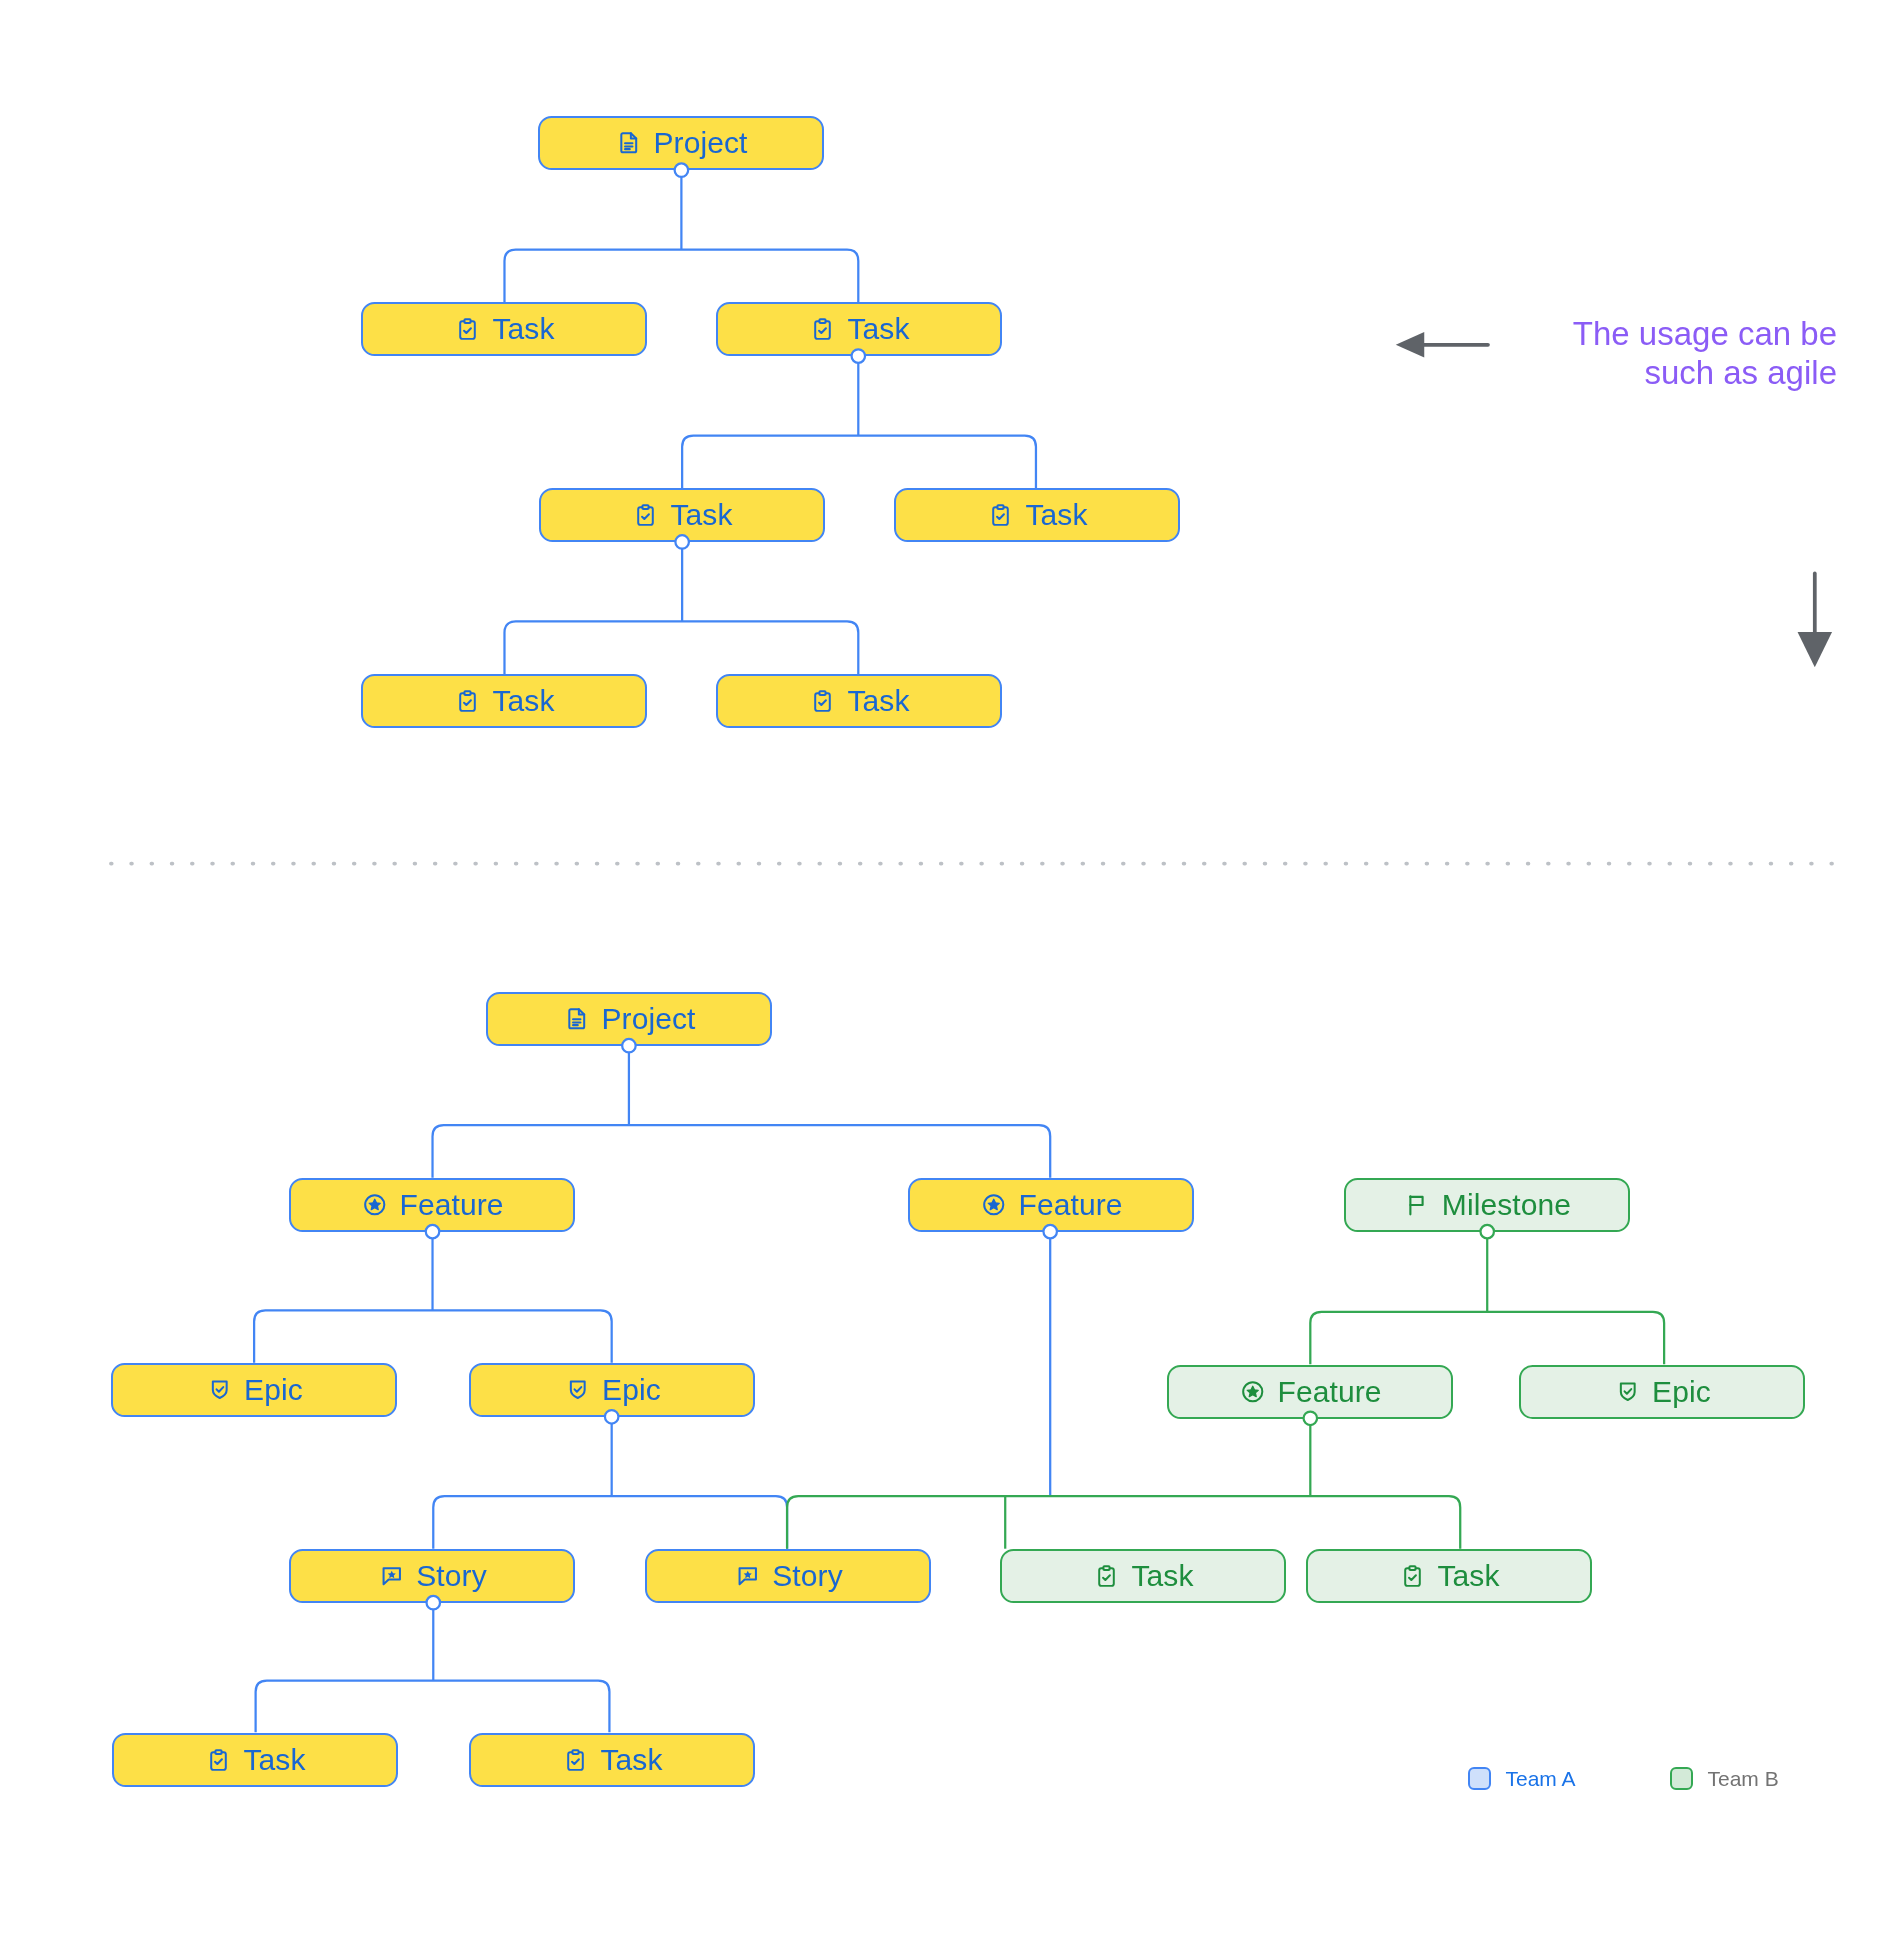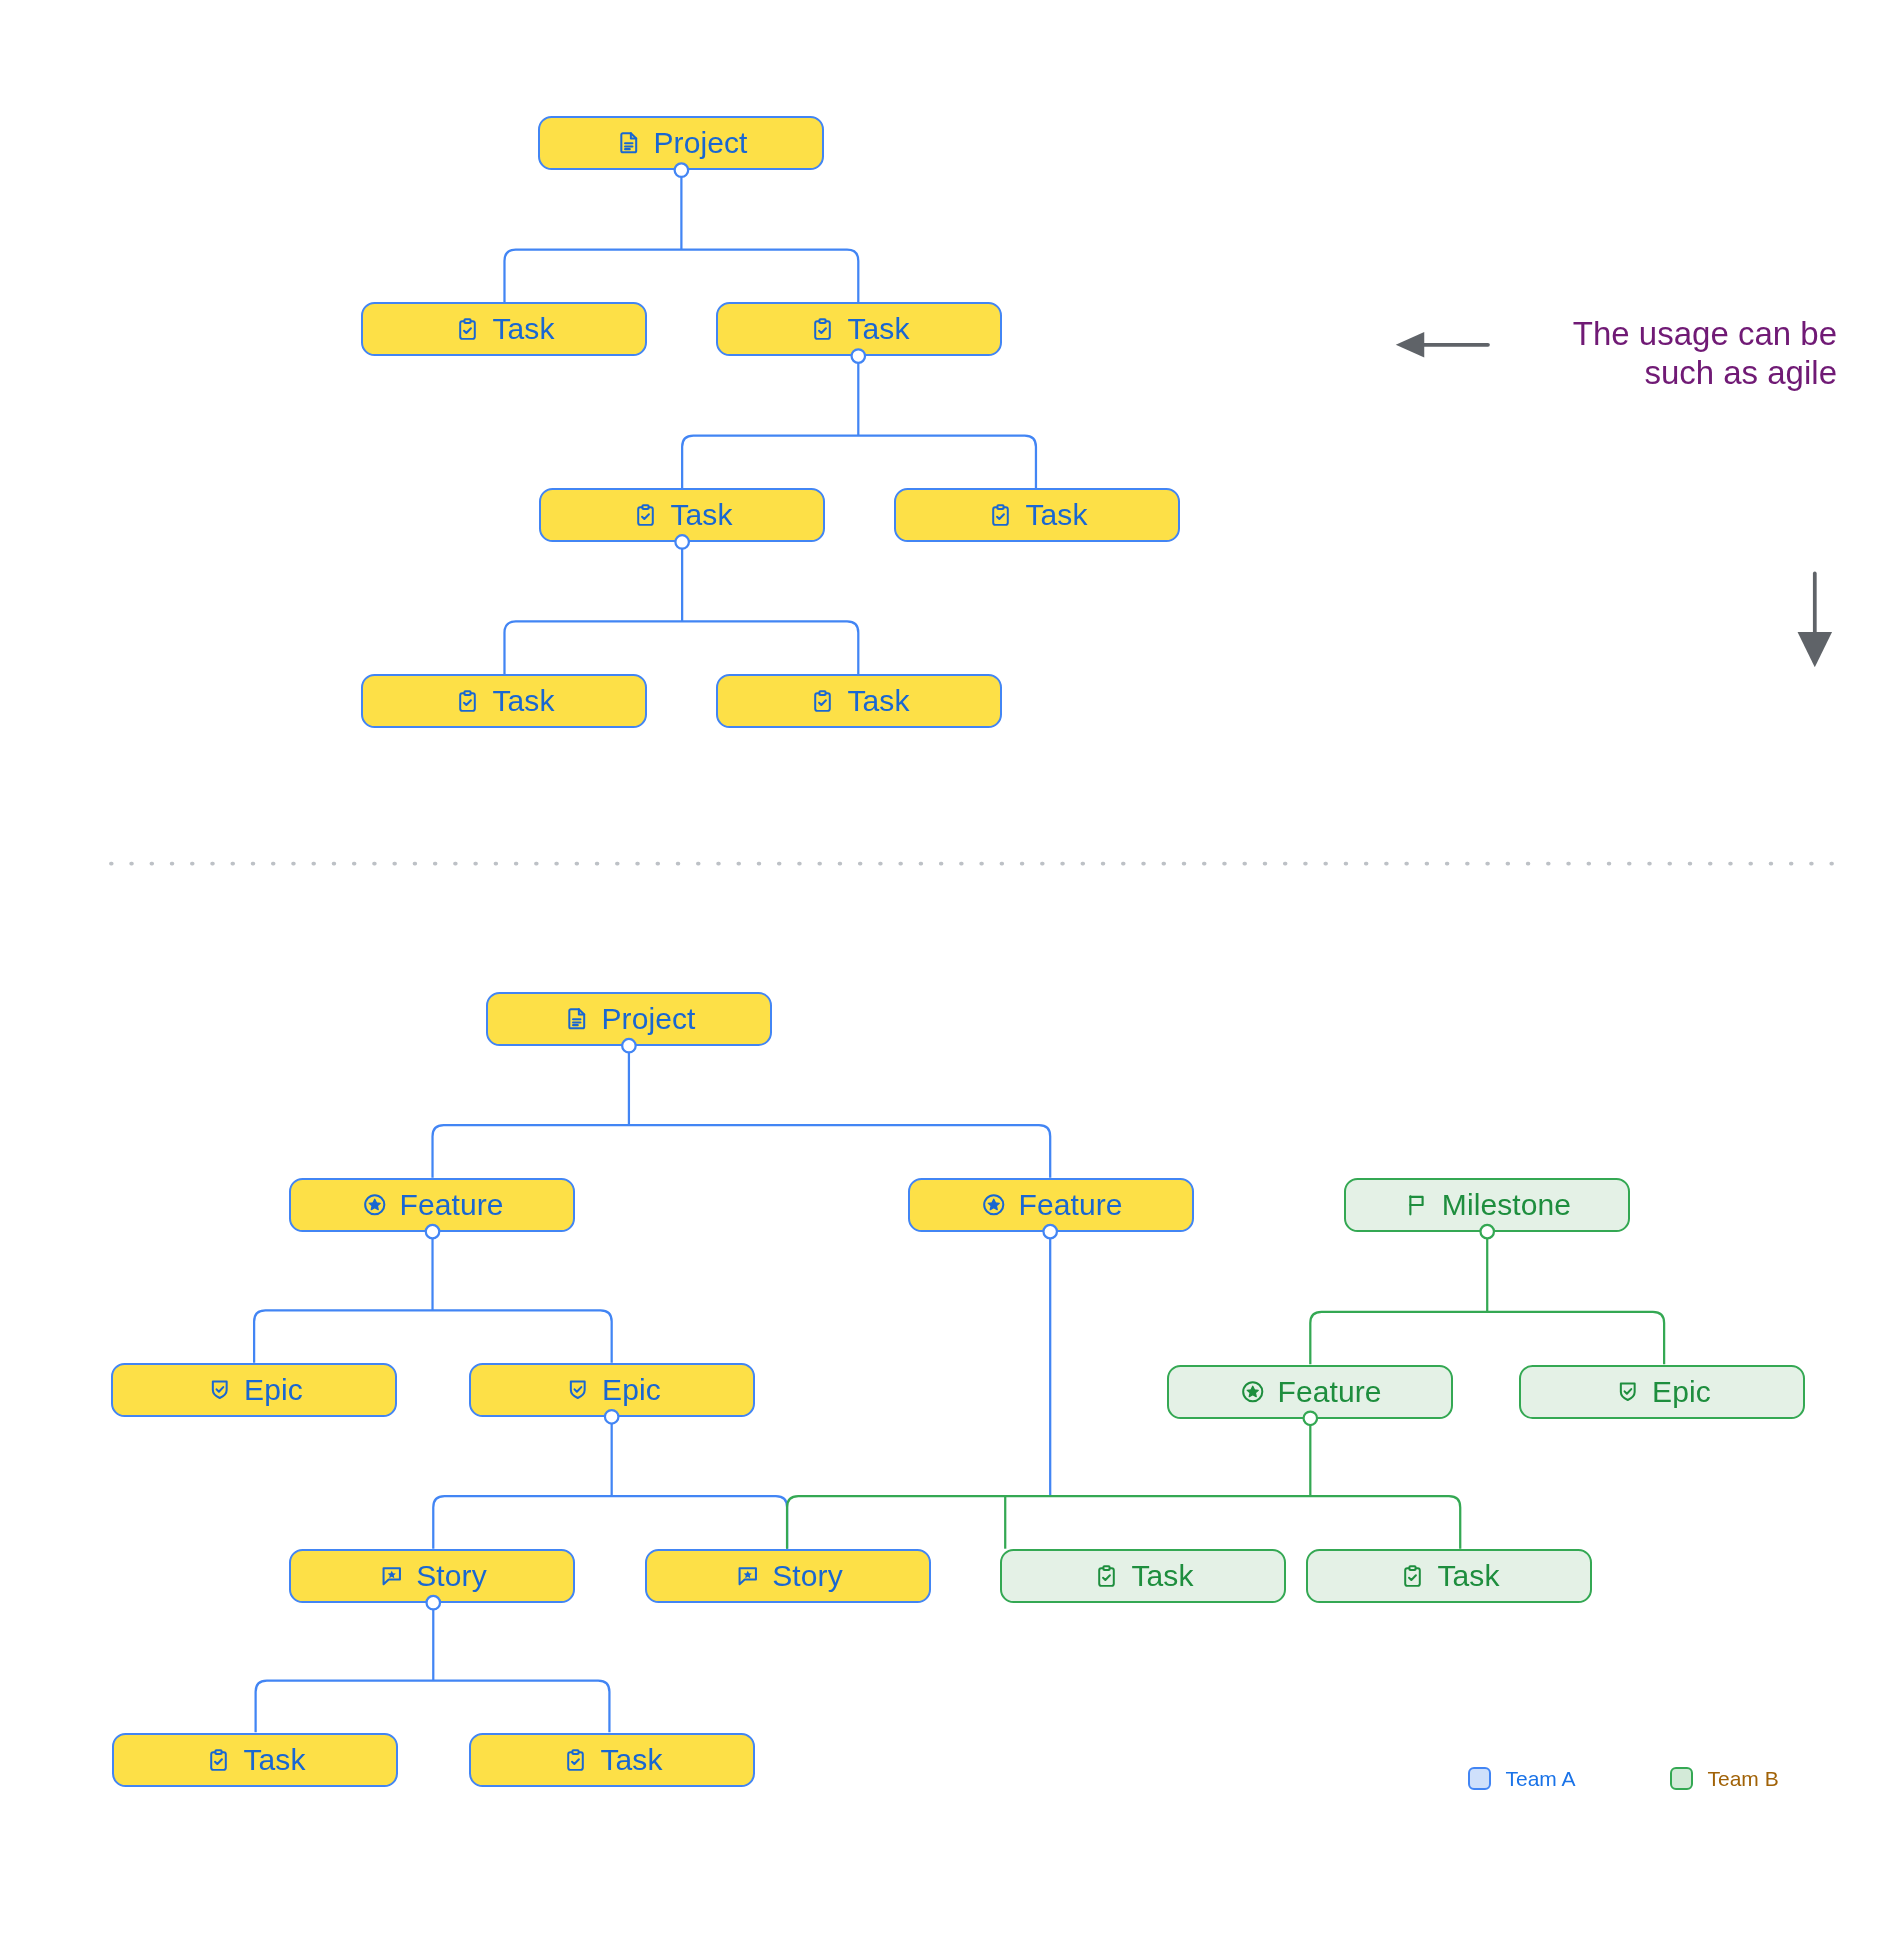--- a/index.html
+++ b/index.html
@@ -24,32 +24,32 @@
   .node .ico{display:inline-flex;align-items:center;justify-content:center;width:28.5px;height:28.5px;}
   .node .ico svg{display:block;}
 
   .team-a{background:#fde047;border-color:#4285f4;}
   .team-a .label{color:#1967d2;}
   .team-b{background:#e4f1e6;border-color:#34a853;}
   .team-b .label{color:#1e8e3e;}
 
   
   .annot{
-    position:absolute;color:#701a75;font-size:33px;line-height:1.18;
+    position:absolute;color:#8b5cf6;font-size:33px;line-height:1.18;
     text-align:right;white-space:nowrap;z-index:2;
   }
   .annot .ln{display:block;}
 
   .legend{position:absolute;display:flex;align-items:center;gap:15px;z-index:2;}
   .legend .swatch{width:22.5px;height:22.5px;border-radius:6px;border-width:2.2px;border-style:solid;box-sizing:border-box;}
   .legend .swatch.a{background:#cfe0fb;border-color:#4285f4;}
   .legend .swatch.b{background:#d3ead8;border-color:#34a853;}
   .legend .ltxt{font-size:21px;line-height:1;}
   .legend .ltxt.a{color:#1a73e8;}
-  .legend .ltxt.b{color:#a16207;text-align:right;}
+  .legend .ltxt.b{color:#737373;text-align:right;}
 </style>
 </head>
 <body>
 
 <div id="stage">
 
   <svg class="wires under" viewBox="0 0 2532 2608">
     <g fill="none" stroke="#4285f4" stroke-width="3">
 
       <path d="M909,227 L909,333"></path>

